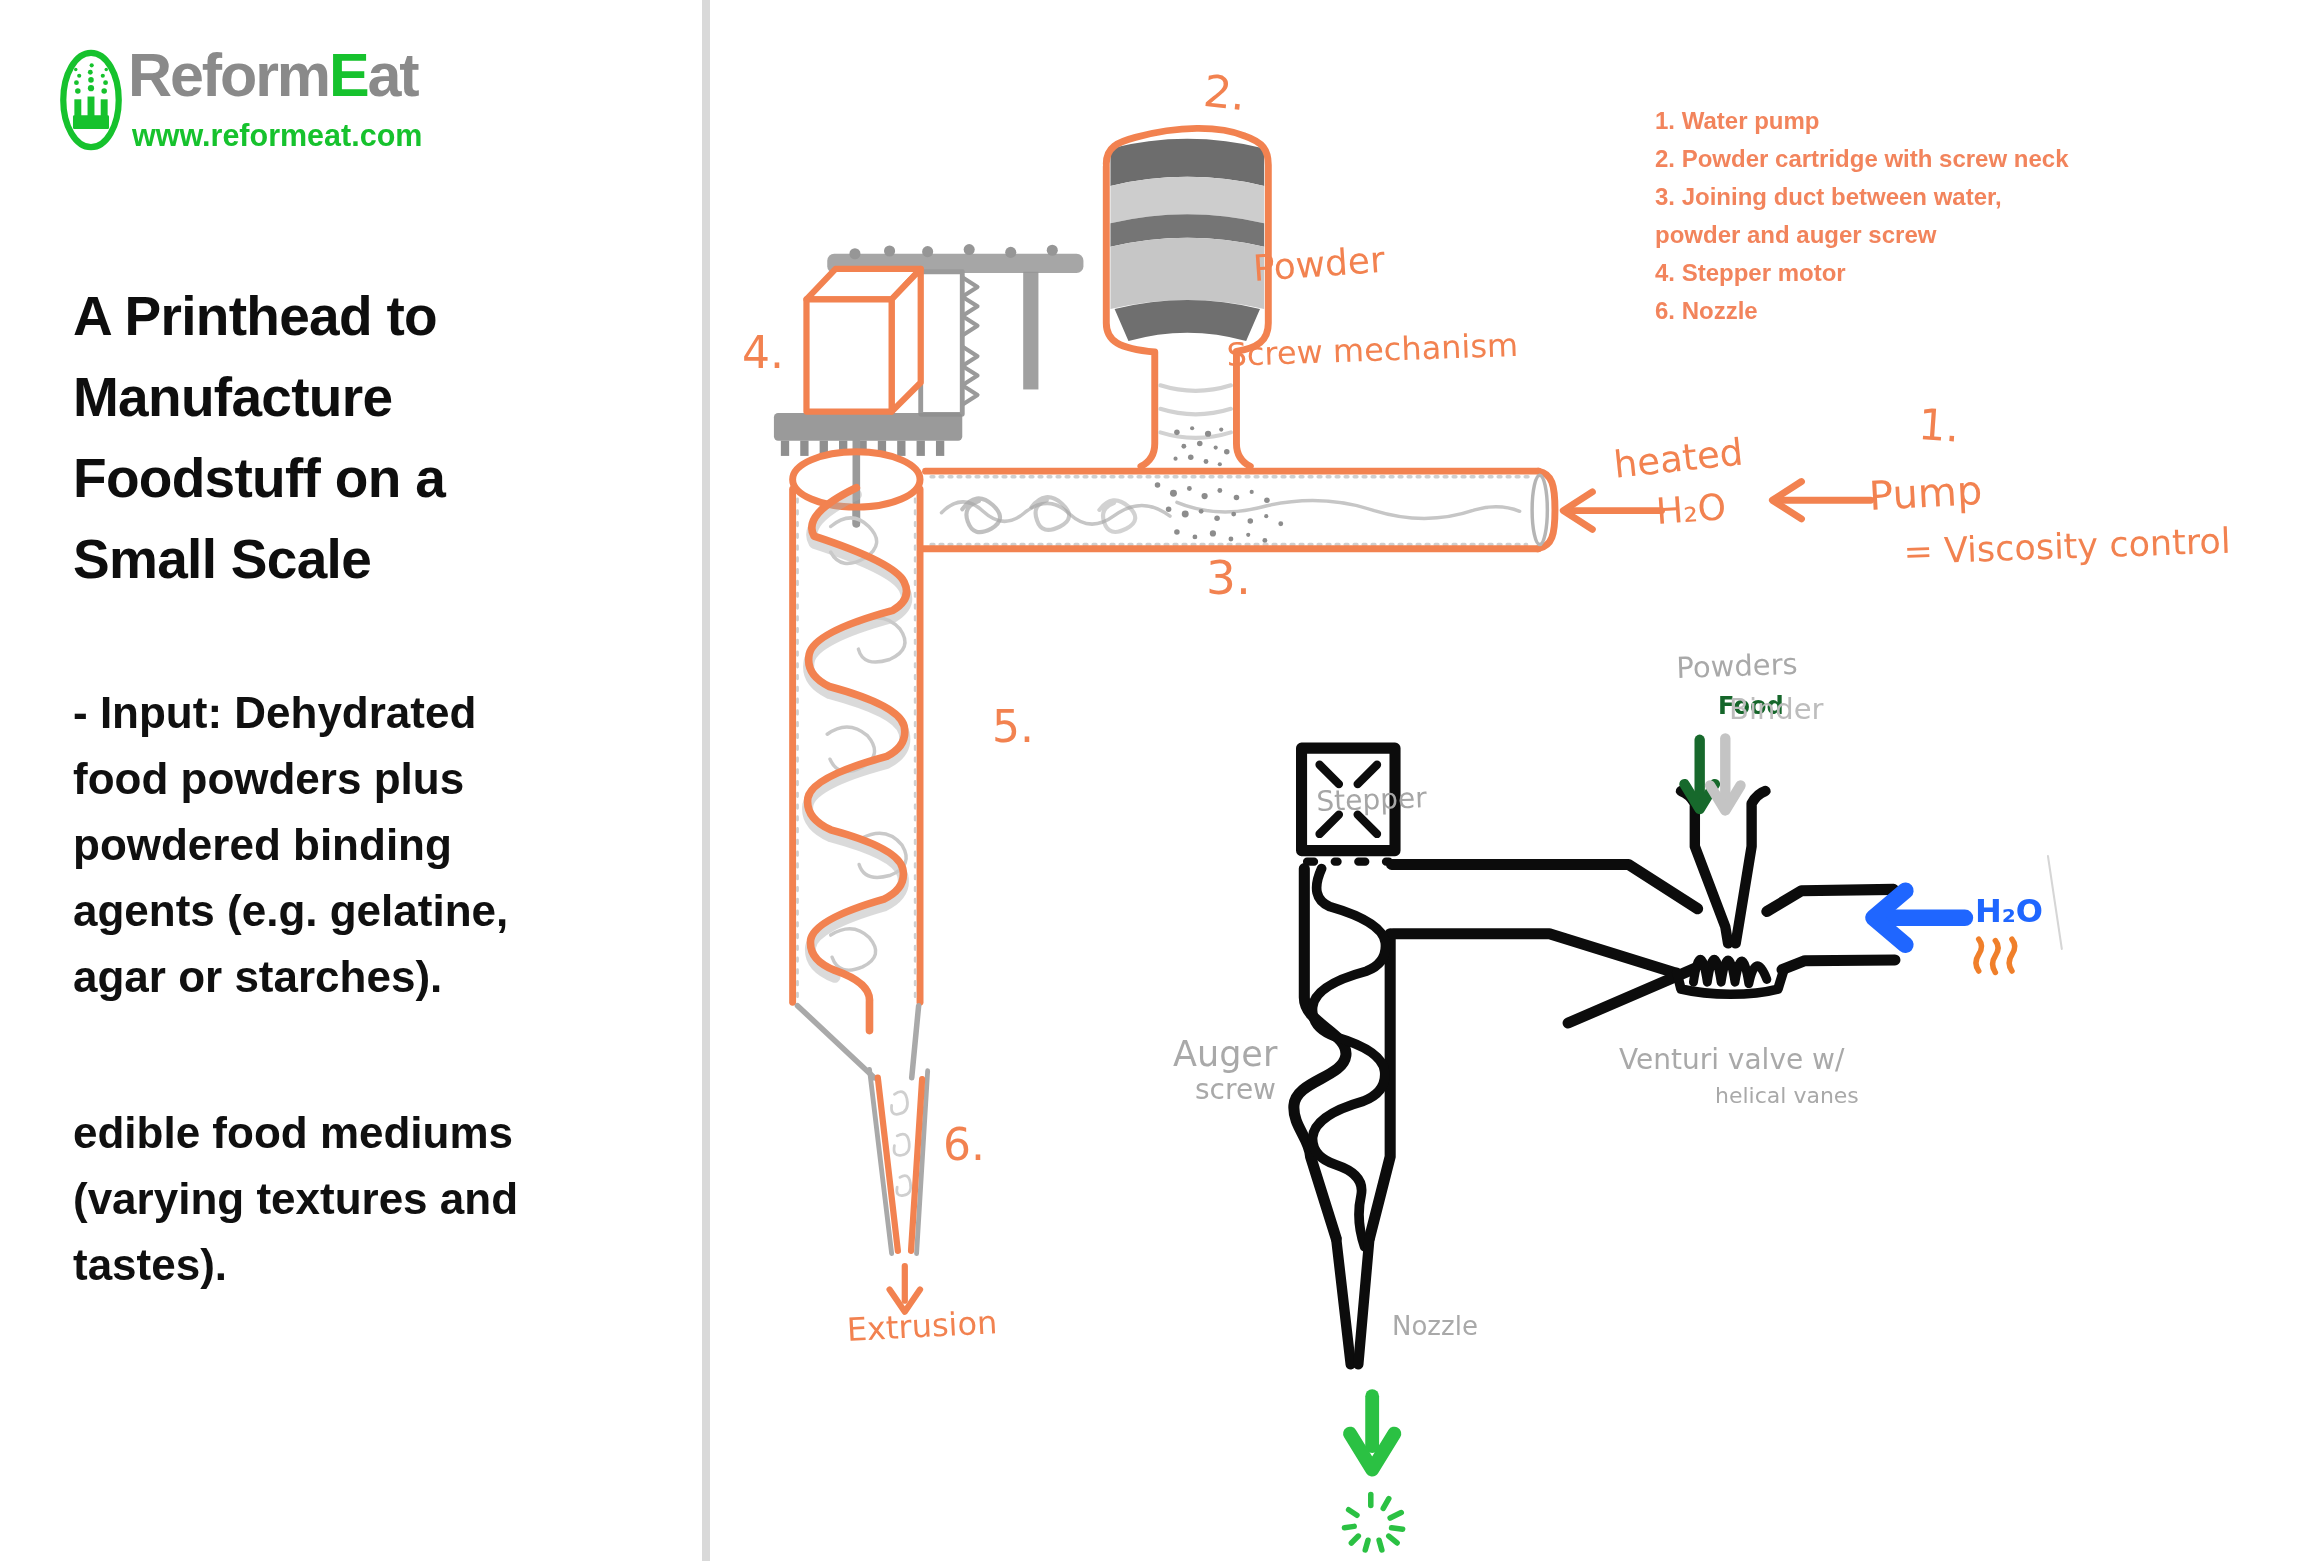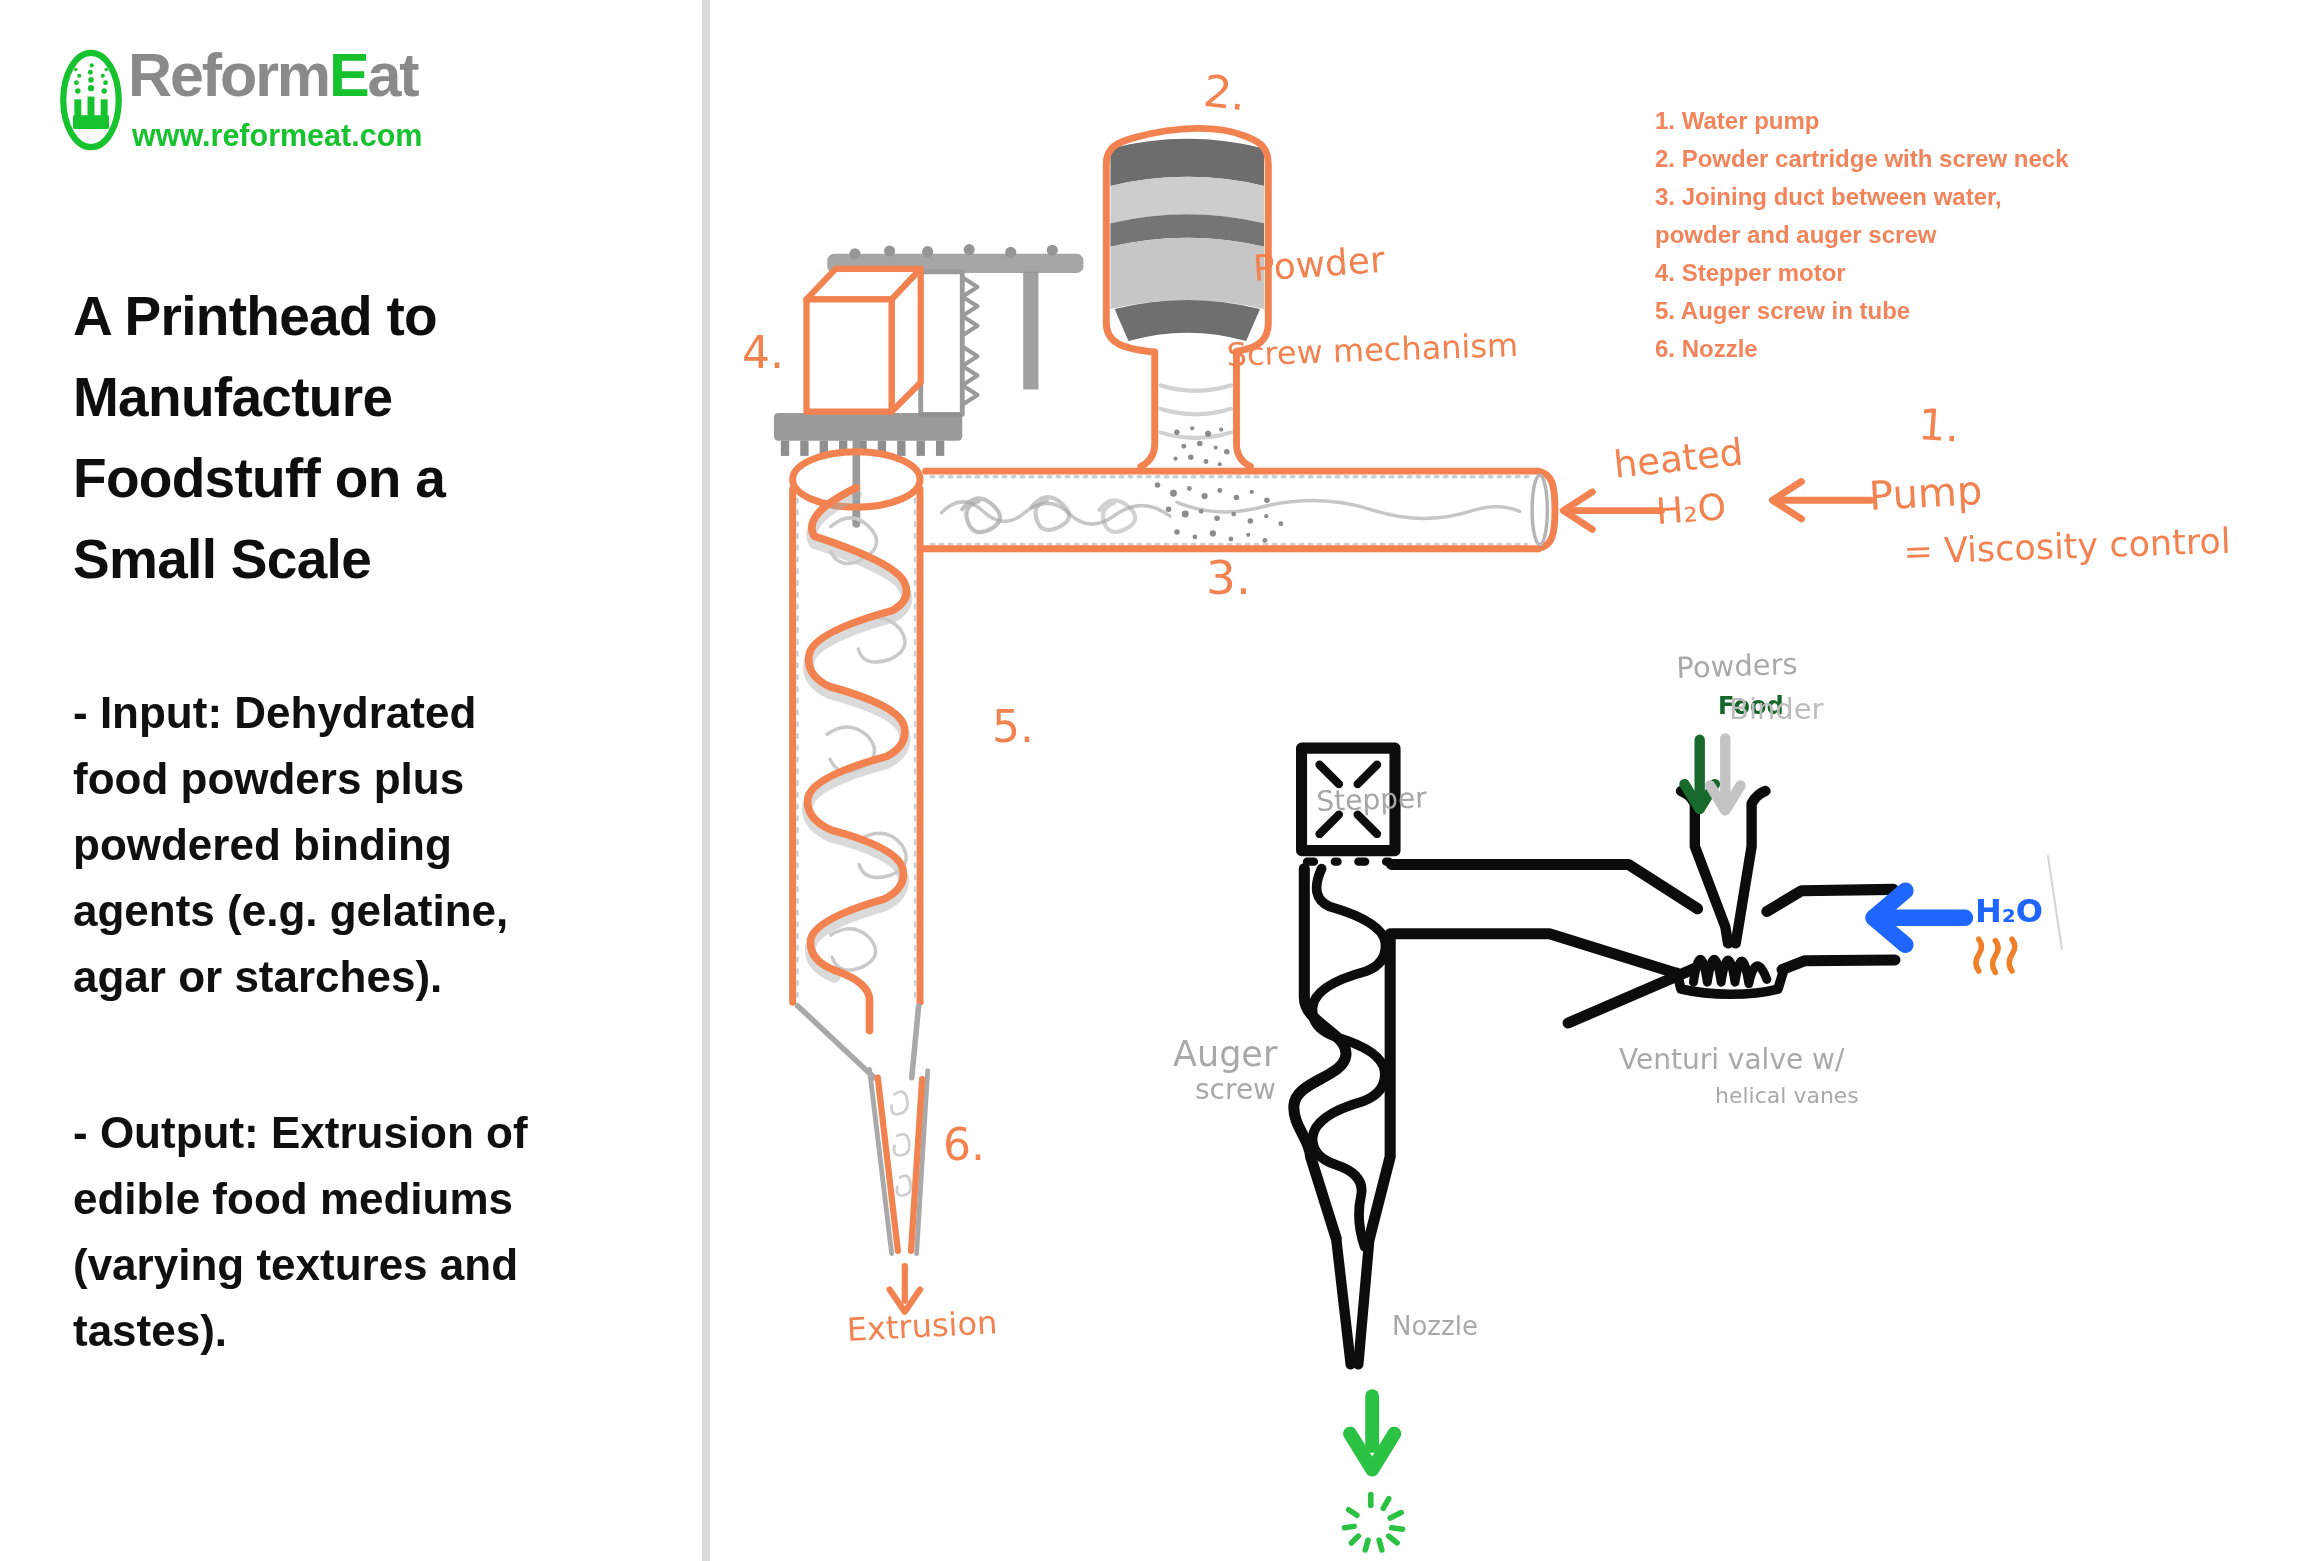--- a/index.html
+++ b/index.html
@@ -59,35 +59,33 @@
 
   <div class="para" style="top:680px;">
     <div>- Input: Dehydrated</div>
     <div>food powders plus</div>
     <div>powdered binding</div>
     <div>agents (e.g. gelatine,</div>
     <div>agar or starches).</div>
   </div>
 
   <div class="para" style="top:1100px;">
-    <div>- Output: Extrusion of</div>
     <div>edible food mediums</div>
     <div>(varying textures and</div>
     <div>tastes).</div>
   </div>
 
   <div class="divider"></div>
 
   <div class="parts">
     <div>1. Water pump</div>
     <div>2. Powder cartridge with screw neck</div>
     <div>3. Joining duct between water,</div>
     <div>powder and auger screw</div>
     <div>4. Stepper motor</div>
-    <div>5. Auger screw in tube</div>
     <div>6. Nozzle</div>
   </div>
 
   <svg class="abs" style="left:713px;top:0;width:1605px;height:1562px;" viewBox="1030 0 2318 2255" fill="none" stroke-linecap="round" stroke-linejoin="round">
 
     <g>
       <rect x="1195" y="366" width="370" height="28" rx="10" fill="#969696" opacity="0.85"></rect>
       <circle cx="1235" cy="366" r="8" fill="#969696"></circle>
         <circle cx="1285" cy="362" r="8" fill="#969696"></circle>
       <circle cx="1340" cy="363" r="8" fill="#969696"></circle>

